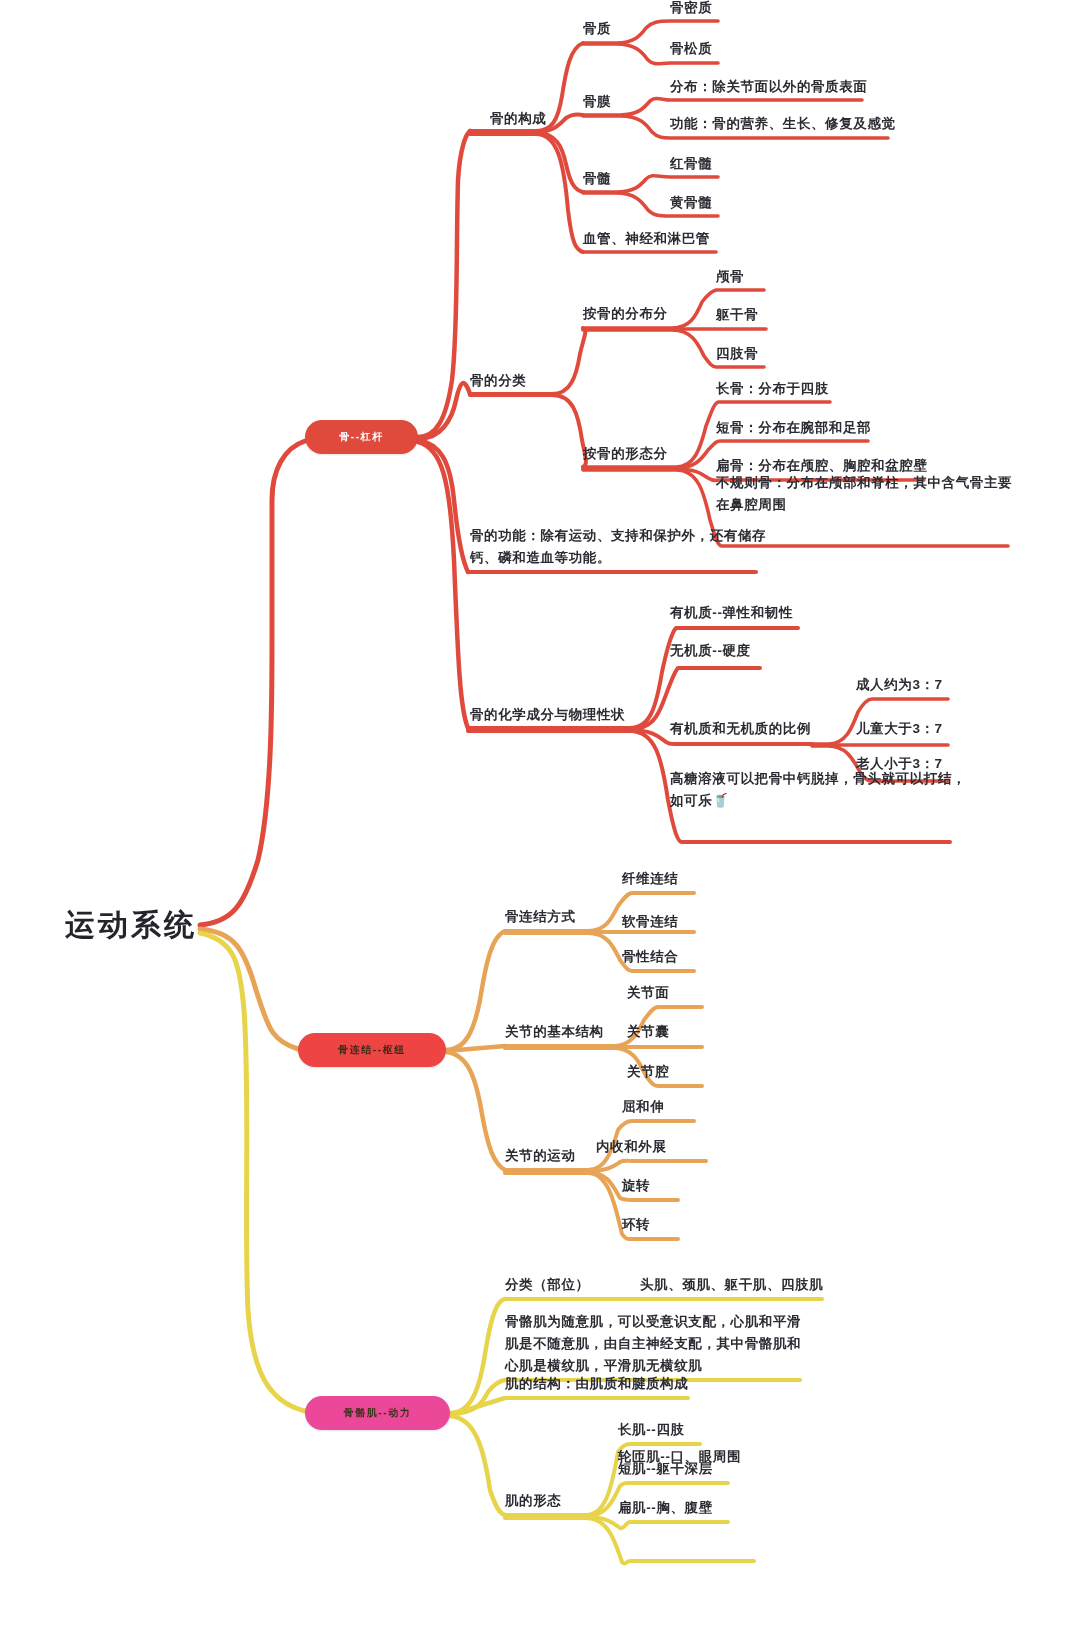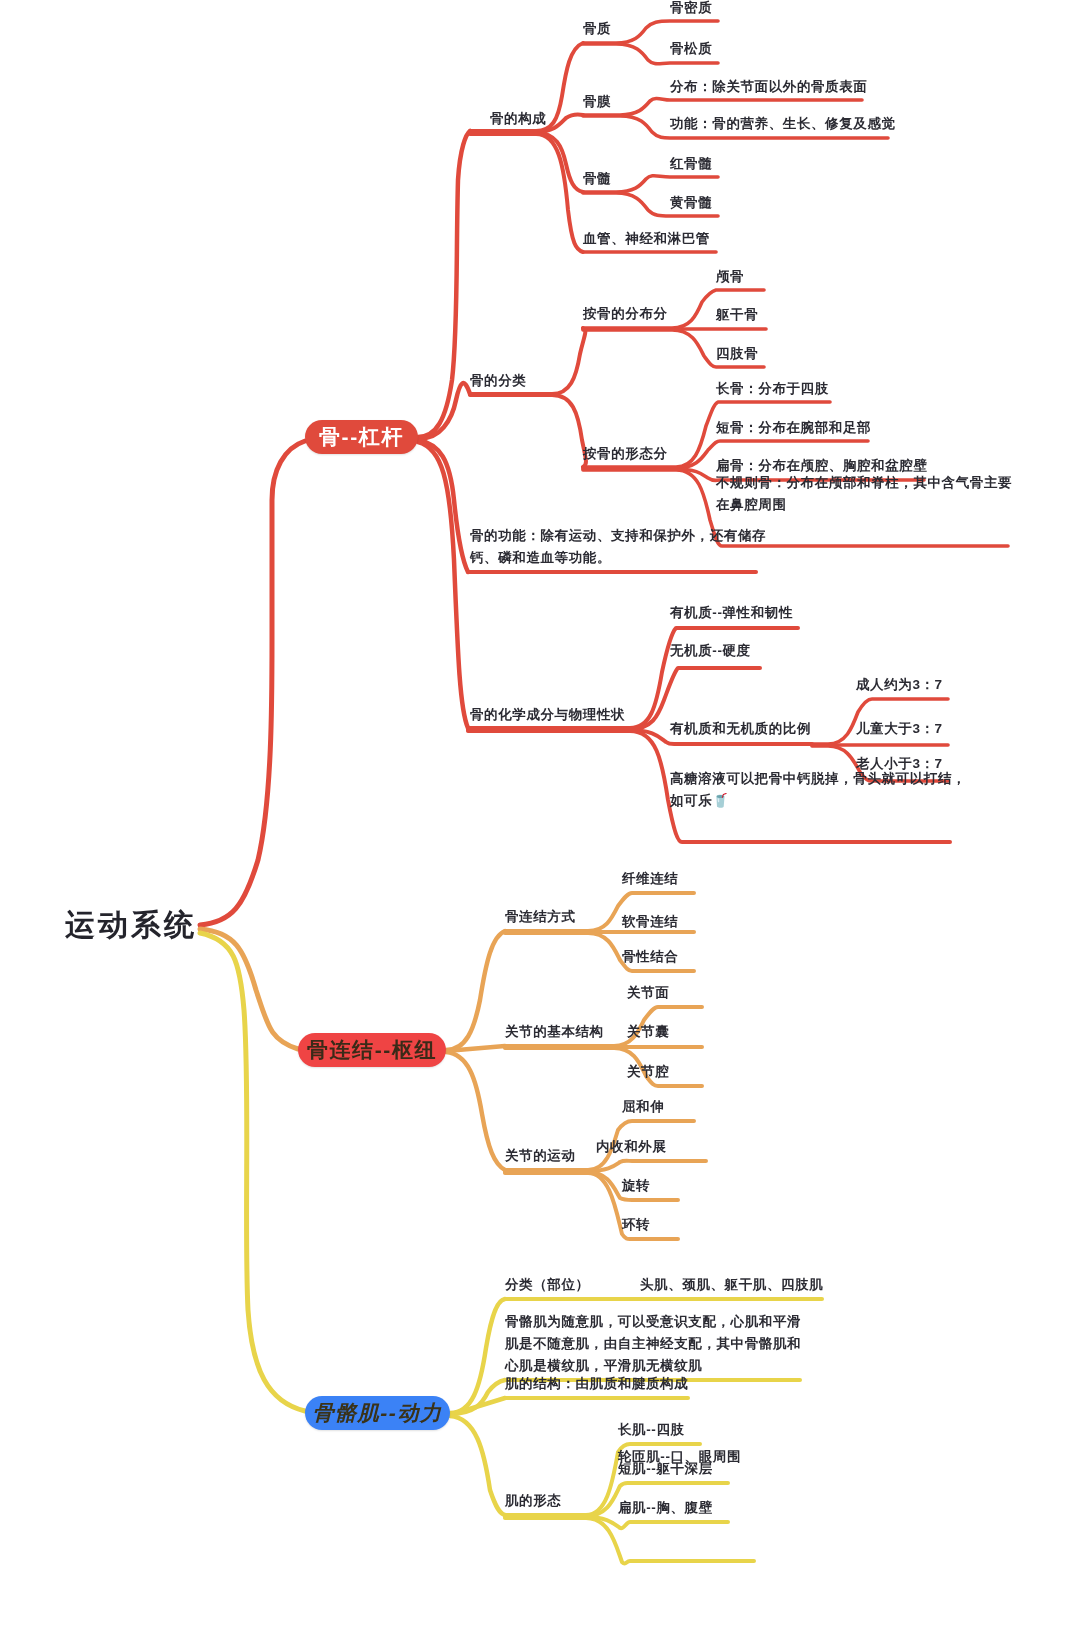--- a/index.html
+++ b/index.html
@@ -46,39 +46,38 @@
     letter-spacing: 3px;
     white-space: pre;
     transform: translateY(-50%);
   }
   .pill {
     position: absolute;
     display: flex;
     align-items: center;
     justify-content: center;
     border-radius: 17px;
-    font-size: 21px;
+    font-size: 10px;
     font-weight: 700;
     letter-spacing: 1.6px;
     white-space: pre;
     transform: translate(0, -50%);
     box-shadow: 0 1px 2px rgba(0,0,0,0.12);
   }
   .pill.red {
     background: #e04a3c;
     color: #ffffff;
   }
   .pill.orange {
     background: #ef4444;
     color: #3a2a18;
   }
   .pill.yellow {
-    background: #3b82f6;
+    background: #ec4899;
     color: #3a3218;
-    font-style: italic;
   }
 </style>
 </head>
 <body>
 
 <div id="canvas">
 
   <svg id="wires" viewBox="0 0 1080 1626" xmlns="http://www.w3.org/2000/svg">
     <g fill="none" stroke-linecap="round" stroke-linejoin="round">
 

